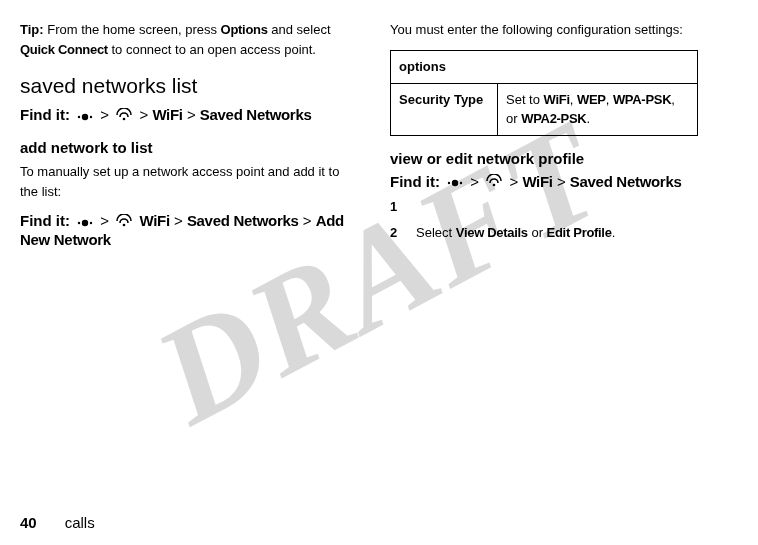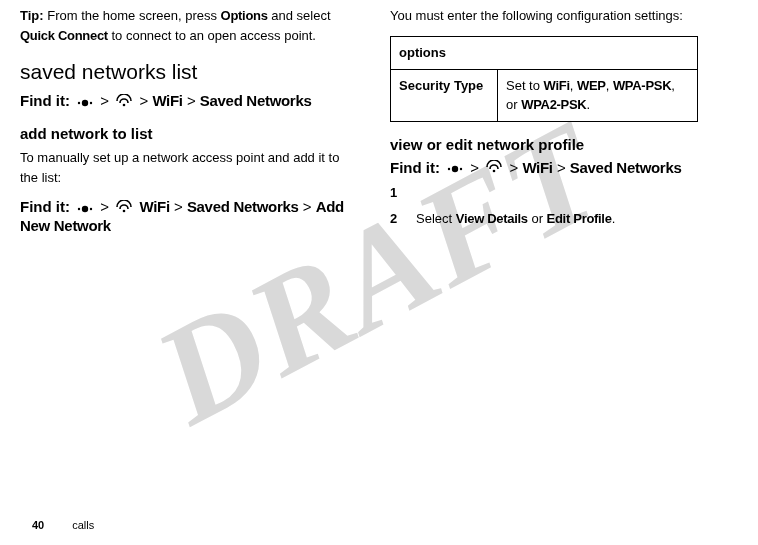--- a/index.html
+++ b/index.html
@@ -24,21 +24,21 @@
     color: #d9d9d9;
     transform: translate(-50%, -50%) rotate(-28deg);
     font-family: "Times New Roman", serif;
     z-index: 0;
     letter-spacing: 2px;
   }
   .page {
     position: relative;
     z-index: 1;
     display: flex;
-    padding: 2px 20px;
+    padding: 16px 20px;
     gap: 30px;
   }
   .col {
     width: 340px;
   }
   .col2 {
     width: 308px;
   }
   p {
     margin: 4px 0 10px 0;
@@ -87,22 +87,22 @@
   }
   .step {
     display: flex;
     margin: 6px 0;
     line-height: 1.5;
   }
   .step .n { width: 26px; font-weight: bold; }
   .footer {
     position: absolute;
     bottom: 14px;
-    left: 32px;
-    font-size: 11px;
+    left: 20px;
+    font-size: 15px;
     z-index: 1;
   }
   .footer .pg { font-weight: bold; margin-right: 28px; }
 </style>
 </head>
 <body>
 
 <div class="watermark">DRAFT</div>
 
 <div class="page">

